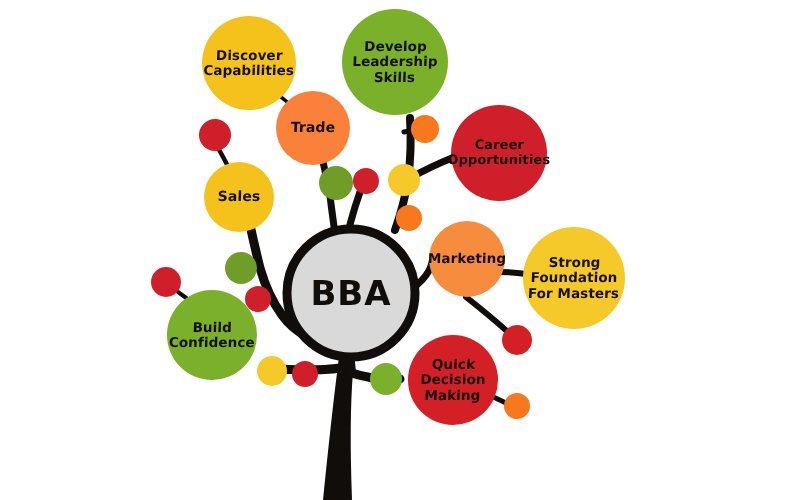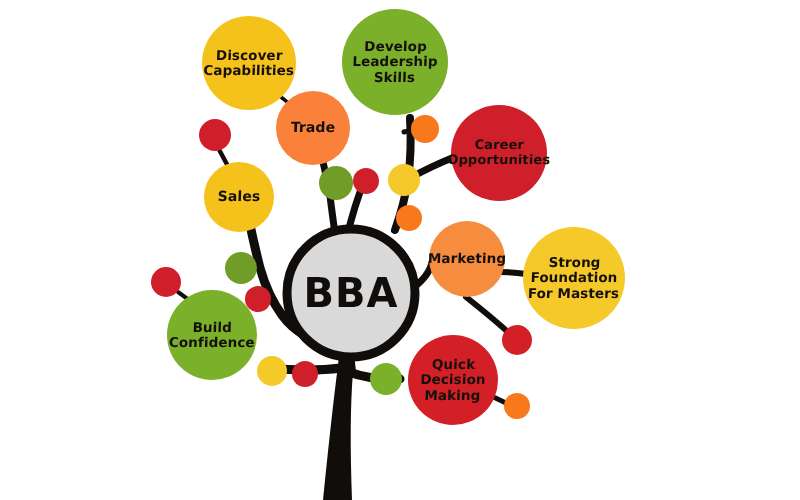--- a/index.html
+++ b/index.html
@@ -128,15 +128,15 @@
 Confidence</div>
       <div class="bubble-label" style="left: 429px; top: 221px; width: 76px; height: 76px; font-size: 13.5px;">Marketing</div>
       <div class="bubble-label" style="left: 523px; top: 227px; width: 102px; height: 102px; font-size: 13.5px;">Strong
 Foundation
 For Masters</div>
       <div class="bubble-label" style="left: 408px; top: 335px; width: 90px; height: 90px; font-size: 13.5px;">Quick
 Decision
 Making</div>
     </div>
 
-  <div class="core-label" id="core-label" style="left: 287px; top: 229px; width: 128px; height: 128px; font-size: 40px;">BBA</div>
+  <div class="core-label" id="core-label" style="left: 287px; top: 229px; width: 128px; height: 128px; font-size: 34px;">BBA</div>
 
 </div>
 
 </body></html>

